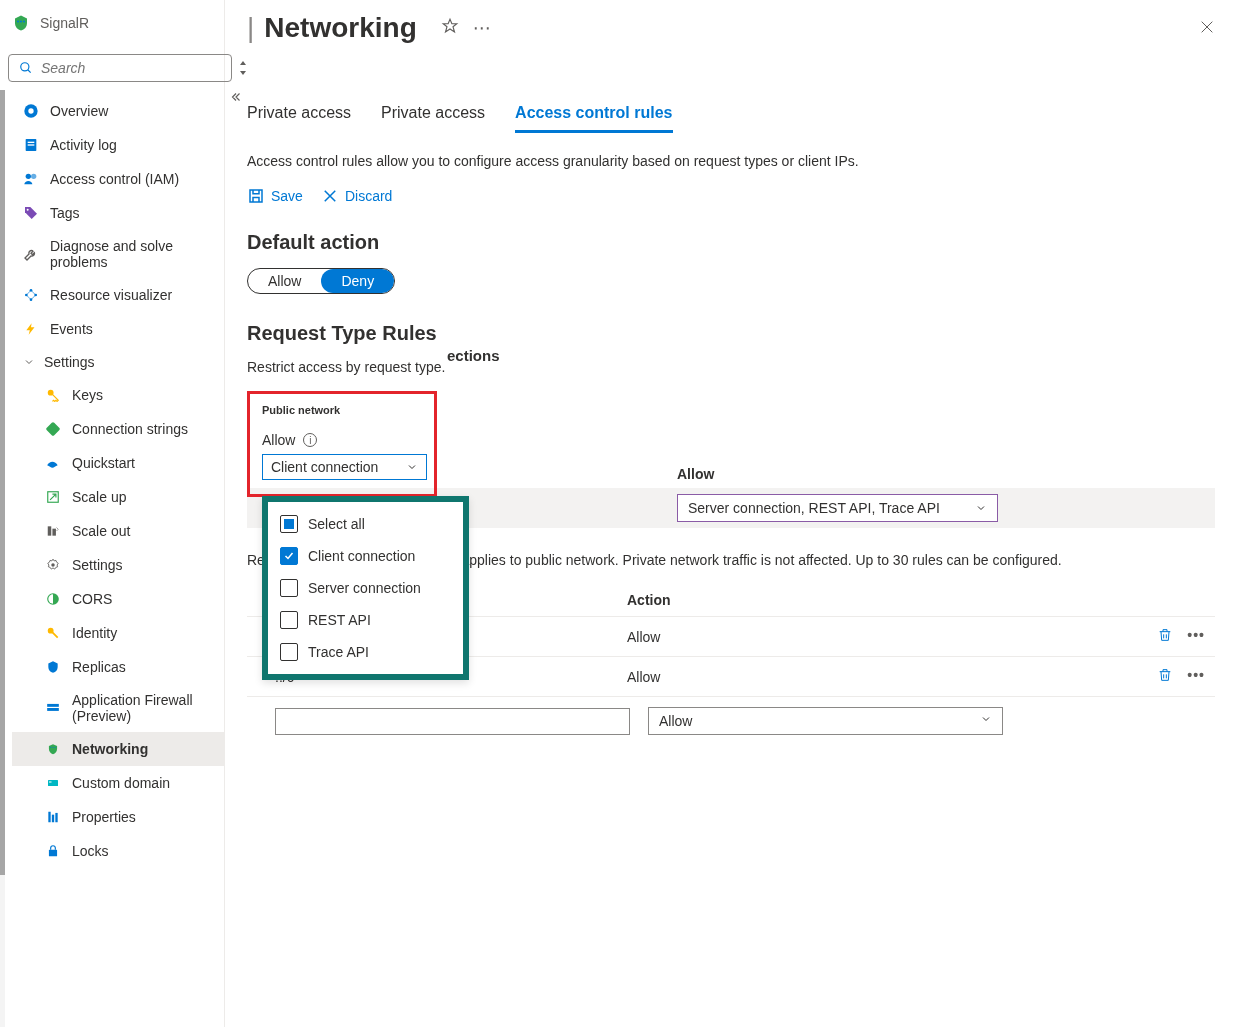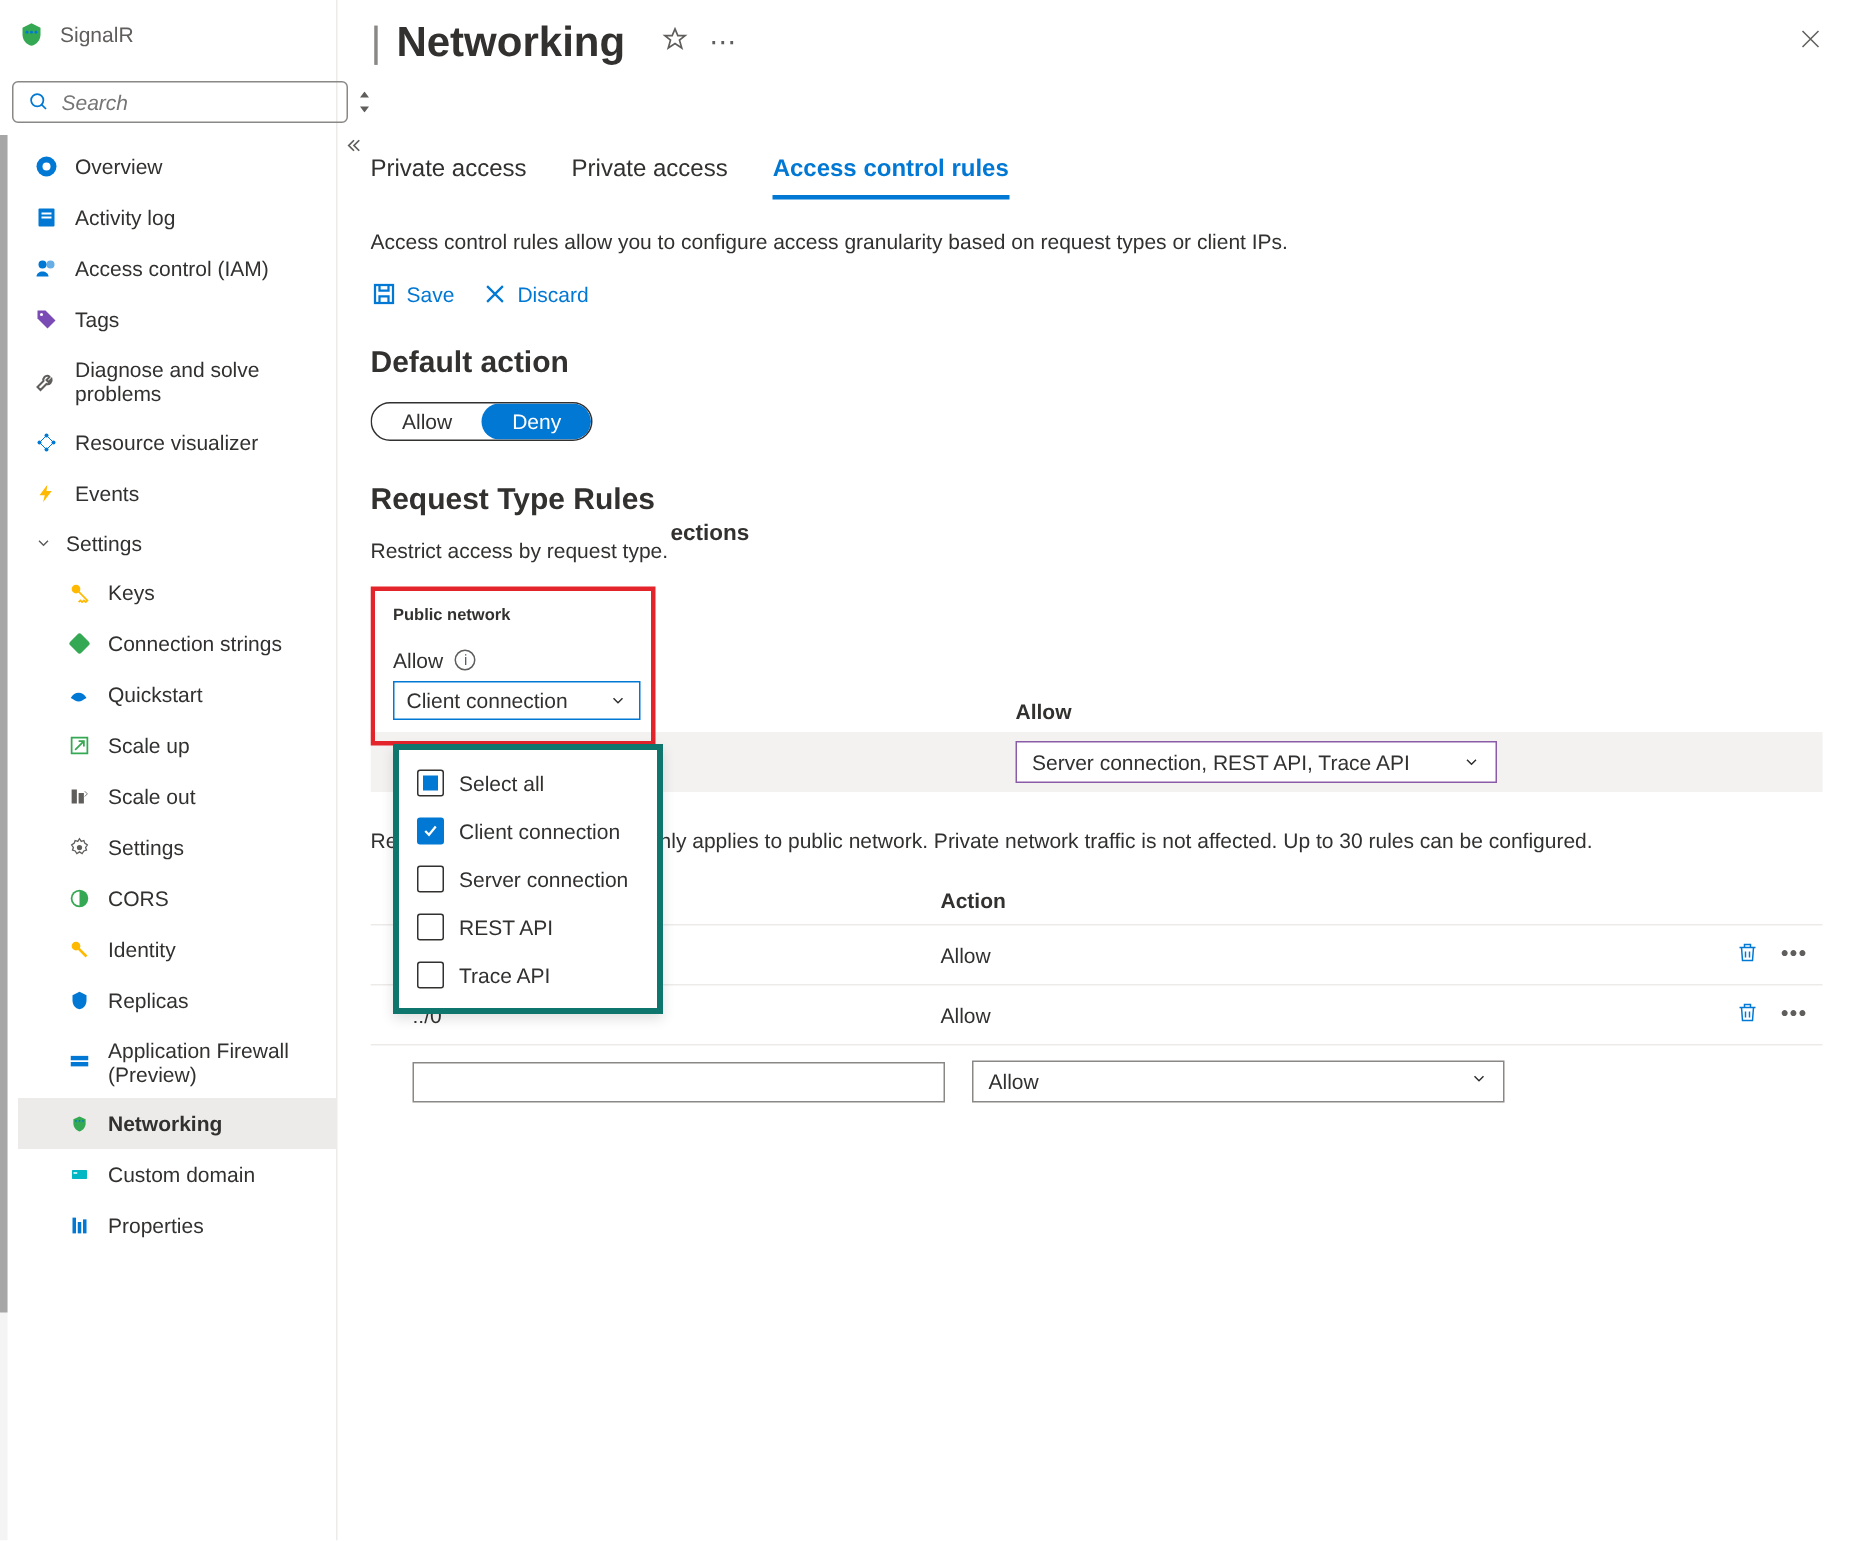--- a/index.html
+++ b/index.html
@@ -46,21 +46,21 @@
 
 .pill-toggle { display: inline-flex; border: 1px solid #323130; border-radius: 18px; overflow: hidden; margin-bottom: 28px;}
 .pill-toggle .opt { padding: 4px 20px; cursor:pointer; font-size:14px;}
 .pill-toggle .opt.sel { background: #0078d4; color: #fff; border-radius: 16px;}
 
 .pn-box { border: 3px solid #e3242b; padding: 10px 12px 14px 12px; width:190px; position:relative; z-index:2;}
 .pn-title { font-weight:600; font-size:11px;}
 .allow-row { margin-top:16px; display:flex; align-items:center; gap:8px; color:#323130;}
 .info-icon { width:14px;height:14px; border:1px solid #605e5c; border-radius:50%; display:inline-flex;align-items:center;justify-content:center; font-size:10px; color:#605e5c;}
 .dd { margin-top:6px; border:1px solid #0078d4; background:#fff; padding:4px 8px; display:flex; justify-content:space-between; align-items:center; width:165px; cursor:pointer;}
-.dd-menu { position:absolute; left:12px; top:102px; width:180px; background:#fff; border:4px solid #0f766e; box-shadow:0 3px 8px rgba(0,0,0,0.12); z-index:10; padding:6px 0;}
+.dd-menu { position:absolute; left:12px; top:102px; width:207px; background:#fff; border:6px solid #0f766e; box-shadow:0 3px 8px rgba(0,0,0,0.12); z-index:10; padding:6px 0;}
 .dd-opt { display:flex; align-items:center; gap:10px; padding:7px 12px; cursor:pointer;}
 .cb { width:18px;height:18px; border:1.5px solid #323130; border-radius:2px; display:inline-flex;align-items:center;justify-content:center; flex:none;}
 .cb.indet::after { content:""; width:10px;height:10px; background:#0078d4;}
 .cb.checked { background:#0078d4; border-color:#0078d4; color:#fff;}
 
 .row-below-dd { margin-top: -150px; padding-left: 200px; font-size:15px; font-weight:600; color:#323130;}
 .priv-table { margin-top: 96px; }
 .tbl-head { display:flex; font-weight:600; padding:6px 0;}
 .col1 { width:430px; padding-left:0;}
 .col2 { flex:1;}
@@ -304,20 +304,29 @@
         <div class="nav-item indent">
             <span class="nav-icon">
               <svg width="14" height="14" viewBox="0 0 24 24" fill="#0078d4">
                 <rect x="4" y="3" width="4" height="18"></rect>
                 <rect x="10" y="8" width="4" height="13"></rect>
                 <rect x="16" y="5" width="4" height="16"></rect>
               </svg>
             </span>
             <span>Properties</span>
           </div>
+        <div class="nav-item indent">
+            <span class="nav-icon">
+              <svg width="14" height="14" viewBox="0 0 24 24" fill="#0078d4">
+                <rect x="5" y="10" width="14" height="11" rx="1"></rect>
+                <path d="M8 10V7a4 4 0 118 0v3" fill="none" stroke="#0078d4" stroke-width="2"></path>
+              </svg>
+            </span>
+            <span>Locks</span>
+          </div>
       </div>
     </div>
   </div>
 
   <div class="collapse-col">
     <svg width="14" height="14" viewBox="0 0 24 24" fill="none" stroke="#605e5c" stroke-width="2">
         <path d="M12 18l-6-6 6-6M18 18l-6-6 6-6"></path>
       </svg>
   </div>
 

